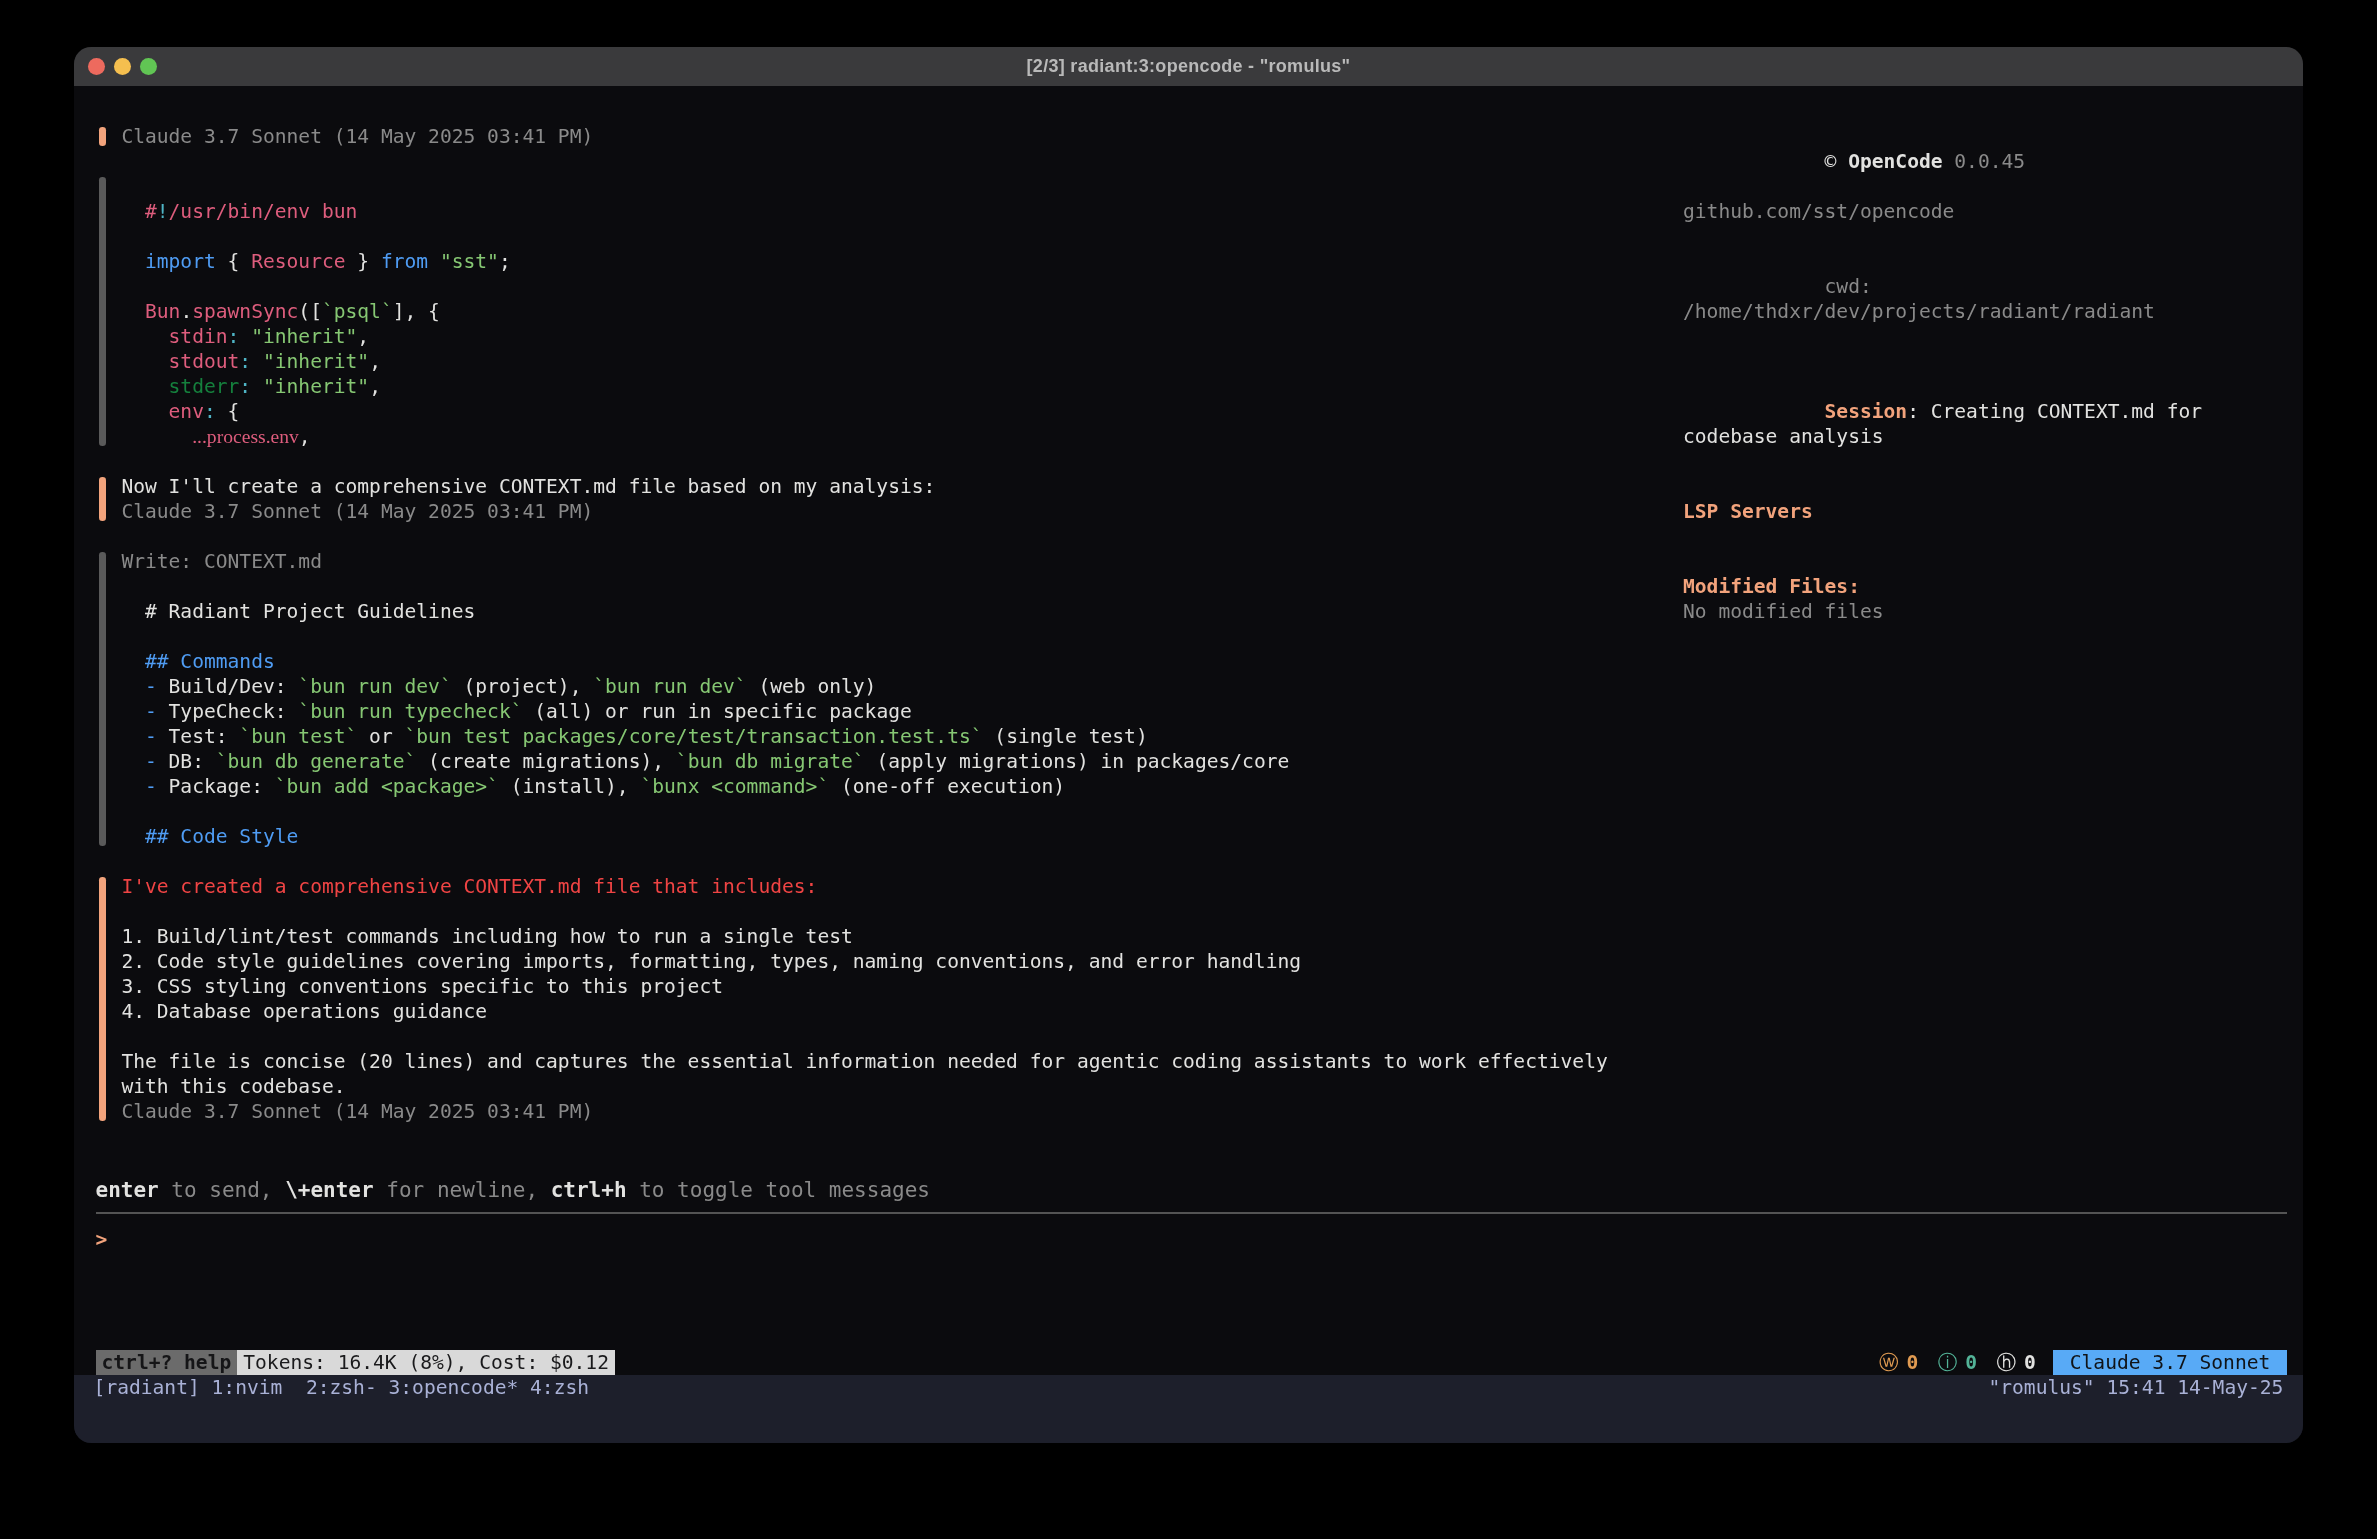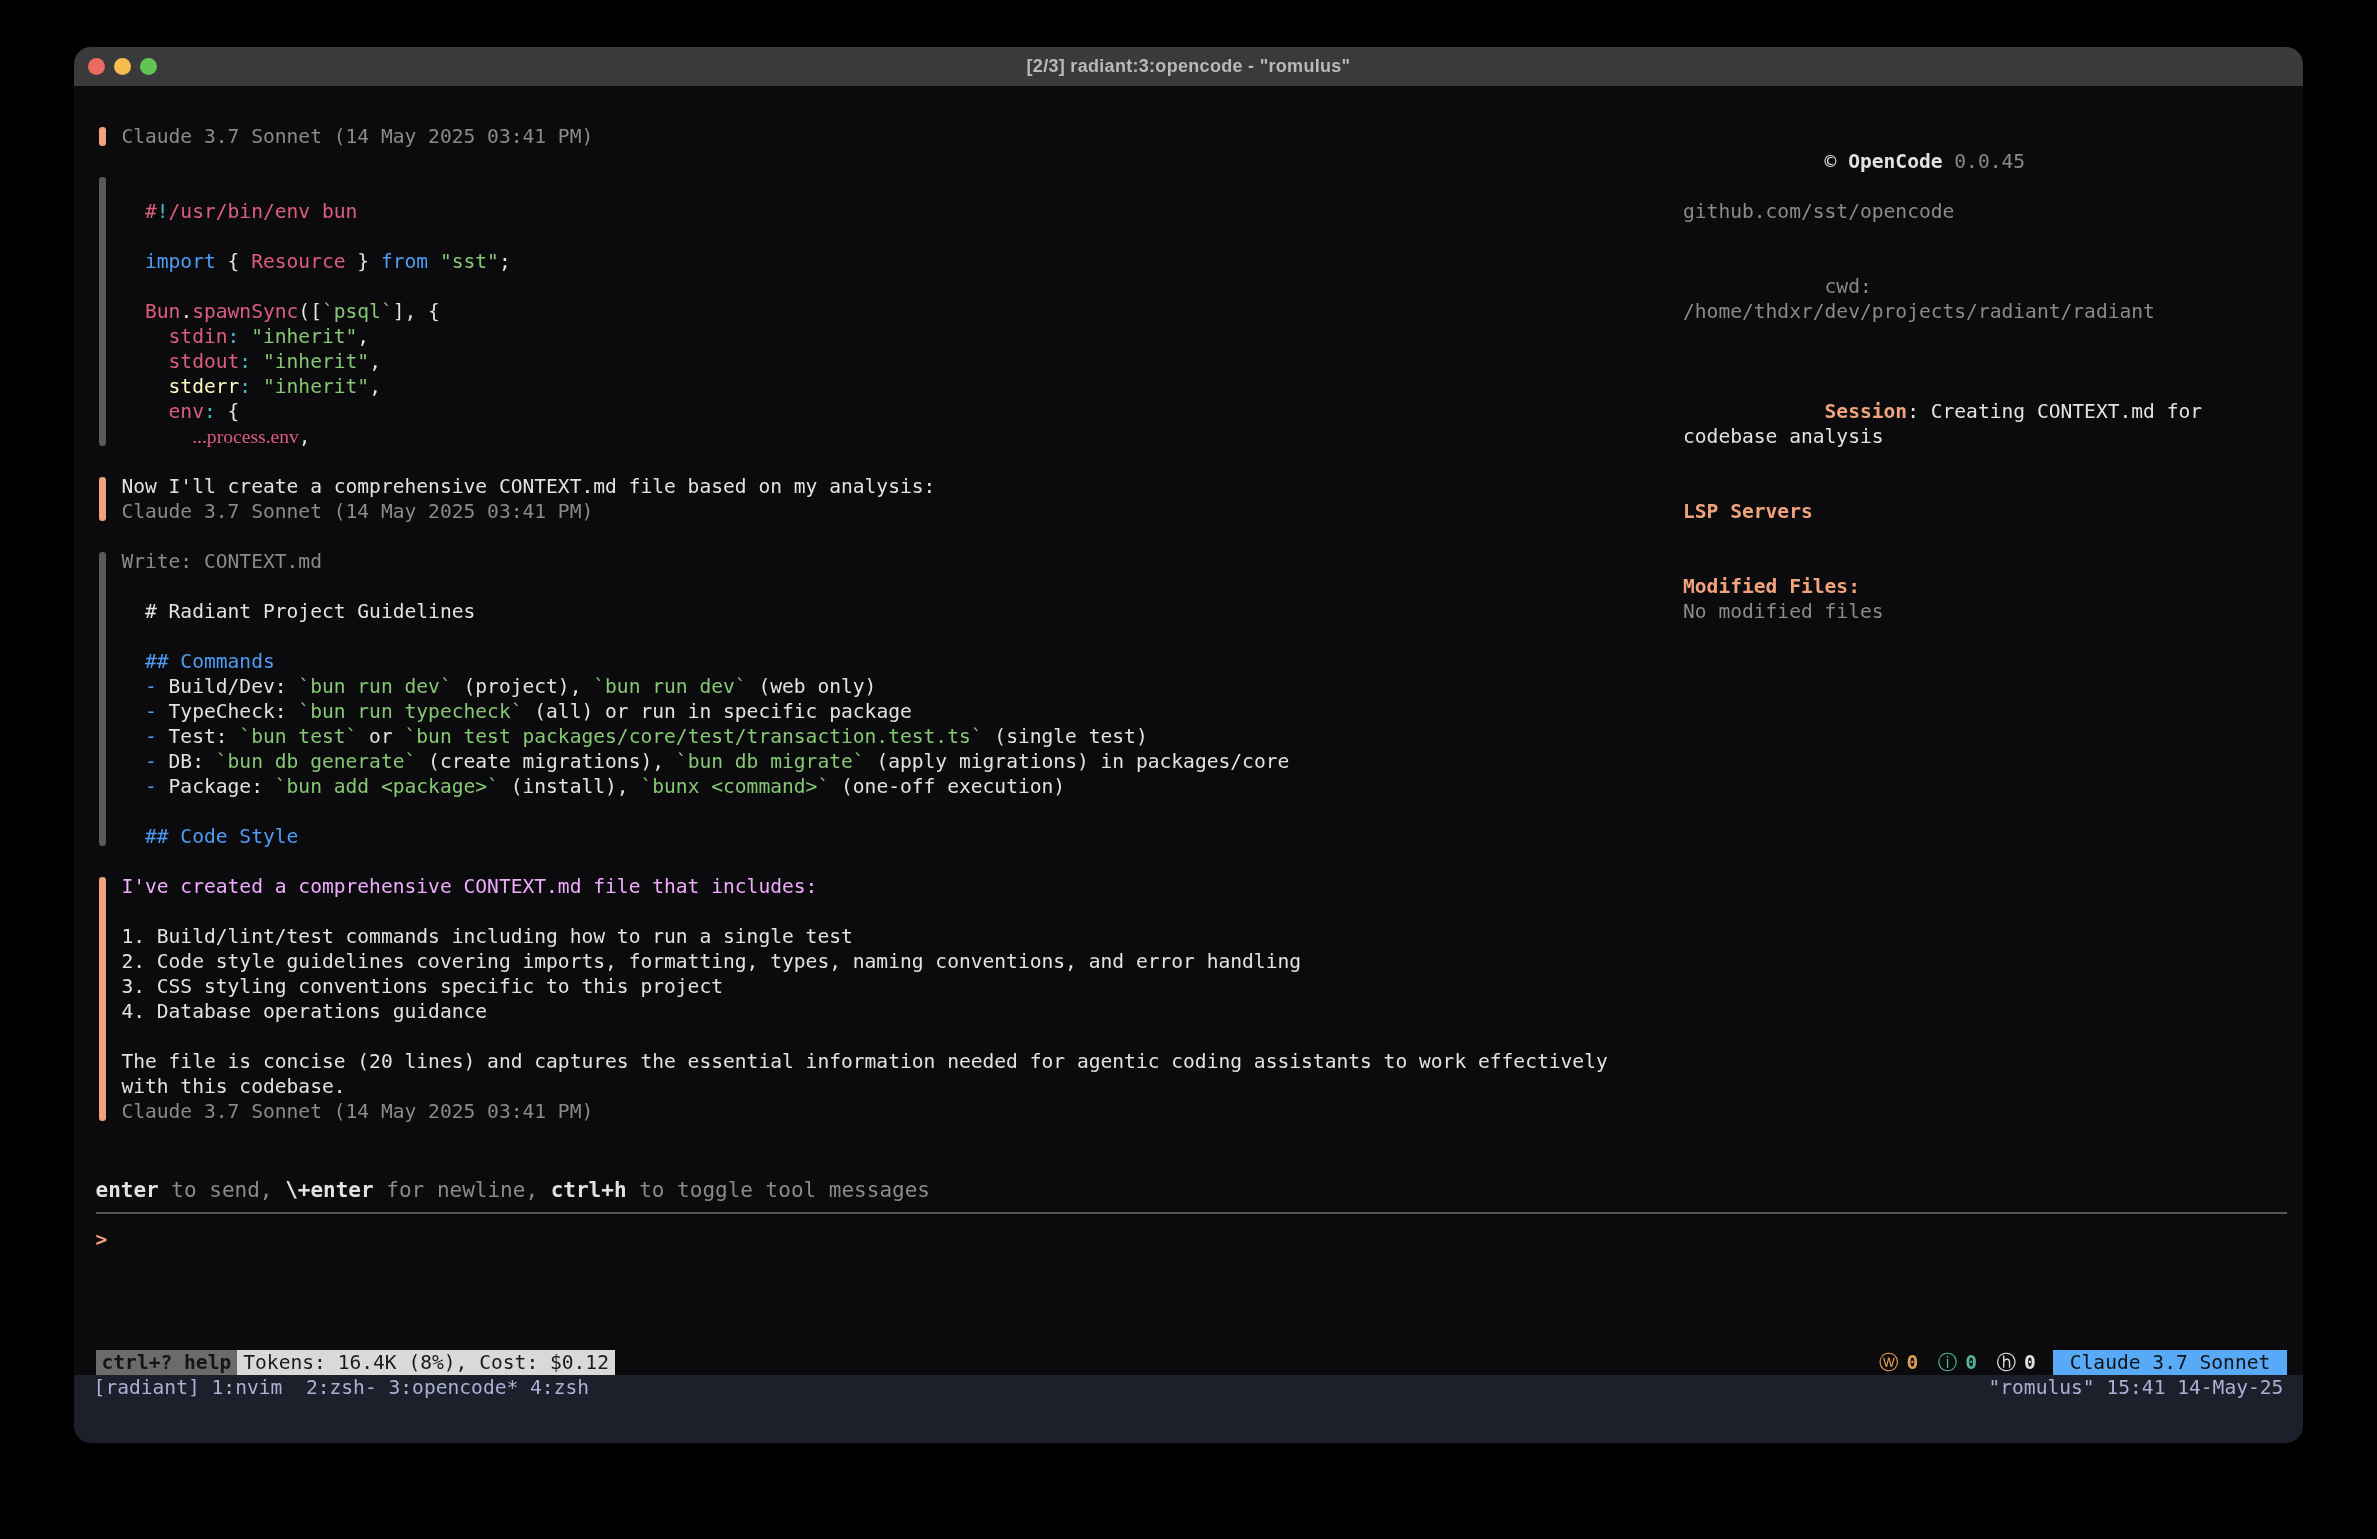--- a/index.html
+++ b/index.html
@@ -94,21 +94,21 @@
             </div>
             <div class="block" style="--bar: #5a5a5a;">
               <div class="line">&nbsp;</div>
               <div class="line"><span style="color: rgb(226, 226, 224);">  </span><span style="color: rgb(222, 93, 125);">#</span><span style="color: rgb(79, 180, 197);">!</span><span style="color: rgb(222, 93, 125);">/usr/bin/env bun</span></div>
               <div class="line">&nbsp;</div>
               <div class="line"><span style="color: rgb(226, 226, 224);">  </span><span style="color: rgb(79, 156, 243);">import</span><span style="color: rgb(226, 226, 224);"> { </span><span style="color: rgb(222, 93, 125);">Resource</span><span style="color: rgb(226, 226, 224);"> } </span><span style="color: rgb(79, 156, 243);">from</span><span style="color: rgb(226, 226, 224);"> </span><span style="color: rgb(134, 199, 115);">"sst"</span><span style="color: rgb(226, 226, 224);">;</span></div>
               <div class="line">&nbsp;</div>
               <div class="line"><span style="color: rgb(226, 226, 224);">  </span><span style="color: rgb(222, 93, 125);">Bun</span><span style="color: rgb(226, 226, 224);">.</span><span style="color: rgb(222, 93, 125);">spawnSync</span><span style="color: rgb(226, 226, 224);">([</span><span style="color: rgb(134, 199, 115);">`psql`</span><span style="color: rgb(226, 226, 224);">], {</span></div>
               <div class="line"><span style="color: rgb(226, 226, 224);">    </span><span style="color: rgb(222, 93, 125);">stdin</span><span style="color: rgb(79, 180, 197);">:</span><span style="color: rgb(226, 226, 224);"> </span><span style="color: rgb(134, 199, 115);">"inherit"</span><span style="color: rgb(226, 226, 224);">,</span></div>
               <div class="line"><span style="color: rgb(226, 226, 224);">    </span><span style="color: rgb(222, 93, 125);">stdout</span><span style="color: rgb(79, 180, 197);">:</span><span style="color: rgb(226, 226, 224);"> </span><span style="color: rgb(134, 199, 115);">"inherit"</span><span style="color: rgb(226, 226, 224);">,</span></div>
-              <div class="line"><span style="color: rgb(226, 226, 224);">    </span><span style="color: #fef9c3;">stderr</span><span style="color: rgb(79, 180, 197);">:</span><span style="color: rgb(226, 226, 224);"> </span><span style="color: rgb(134, 199, 115);">"inherit"</span><span style="color: rgb(226, 226, 224);">,</span></div>
+              <div class="line"><span style="color: rgb(226, 226, 224);">    </span><span style="color: #15803d;">stderr</span><span style="color: rgb(79, 180, 197);">:</span><span style="color: rgb(226, 226, 224);"> </span><span style="color: rgb(134, 199, 115);">"inherit"</span><span style="color: rgb(226, 226, 224);">,</span></div>
               <div class="line"><span style="color: rgb(226, 226, 224);">    </span><span style="color: rgb(222, 93, 125);">env</span><span style="color: rgb(79, 180, 197);">:</span><span style="color: rgb(226, 226, 224);"> {</span></div>
               <div class="line"><span style="color: rgb(226, 226, 224);">      </span><span style="color: rgb(222, 93, 125); font-family: Liberation Serif, serif;">...process.env</span><span style="color: rgb(226, 226, 224);">,</span></div>
             </div>
             <div class="block" style="--bar: #f2a37c;">
               <div class="line"><span style="color: rgb(226, 226, 224);">Now I'll create a comprehensive CONTEXT.md file based on my analysis:</span></div>
               <div class="line"><span style="color: rgb(138, 138, 138);">Claude 3.7 Sonnet (14 May 2025 03:41 PM)</span></div>
             </div>
             <div class="block" style="--bar: #5a5a5a;">
               <div class="line"><span style="color: rgb(138, 138, 138);">Write: CONTEXT.md</span></div>
               <div class="line">&nbsp;</div>
@@ -117,21 +117,21 @@
               <div class="line"><span style="color: rgb(226, 226, 224);">  </span><span style="color: rgb(79, 156, 243);">## Commands</span></div>
               <div class="line"><span style="color: rgb(226, 226, 224);">  </span><span style="color: rgb(79, 156, 243);">-</span><span style="color: rgb(226, 226, 224);"> Build/Dev: </span><span style="color: rgb(134, 199, 115);">`bun run dev`</span><span style="color: rgb(226, 226, 224);"> (project), </span><span style="color: rgb(134, 199, 115);">`bun run dev`</span><span style="color: rgb(226, 226, 224);"> (web only)</span></div>
               <div class="line"><span style="color: rgb(226, 226, 224);">  </span><span style="color: rgb(79, 156, 243);">-</span><span style="color: rgb(226, 226, 224);"> TypeCheck: </span><span style="color: rgb(134, 199, 115);">`bun run typecheck`</span><span style="color: rgb(226, 226, 224);"> (all) or run in specific package</span></div>
               <div class="line"><span style="color: rgb(226, 226, 224);">  </span><span style="color: rgb(79, 156, 243);">-</span><span style="color: rgb(226, 226, 224);"> Test: </span><span style="color: rgb(134, 199, 115);">`bun test`</span><span style="color: rgb(226, 226, 224);"> or </span><span style="color: rgb(134, 199, 115);">`bun test packages/core/test/transaction.test.ts`</span><span style="color: rgb(226, 226, 224);"> (single test)</span></div>
               <div class="line"><span style="color: rgb(226, 226, 224);">  </span><span style="color: rgb(79, 156, 243);">-</span><span style="color: rgb(226, 226, 224);"> DB: </span><span style="color: rgb(134, 199, 115);">`bun db generate`</span><span style="color: rgb(226, 226, 224);"> (create migrations), </span><span style="color: rgb(134, 199, 115);">`bun db migrate`</span><span style="color: rgb(226, 226, 224);"> (apply migrations) in packages/core</span></div>
               <div class="line"><span style="color: rgb(226, 226, 224);">  </span><span style="color: rgb(79, 156, 243);">-</span><span style="color: rgb(226, 226, 224);"> Package: </span><span style="color: rgb(134, 199, 115);">`bun add &lt;package&gt;`</span><span style="color: rgb(226, 226, 224);"> (install), </span><span style="color: rgb(134, 199, 115);">`bunx &lt;command&gt;`</span><span style="color: rgb(226, 226, 224);"> (one-off execution)</span></div>
               <div class="line">&nbsp;</div>
               <div class="line"><span style="color: rgb(226, 226, 224);">  </span><span style="color: rgb(79, 156, 243);">## Code Style</span></div>
             </div>
             <div class="block" style="--bar: #f2a37c;">
-              <div class="line"><span style="color: #f0abfc;">I've created a comprehensive CONTEXT.md file that includes:</span></div>
+              <div class="line"><span style="color: #ef4444;">I've created a comprehensive CONTEXT.md file that includes:</span></div>
               <div class="line">&nbsp;</div>
               <div class="line"><span style="color: rgb(226, 226, 224);">1. Build/lint/test commands including how to run a single test</span></div>
               <div class="line"><span style="color: rgb(226, 226, 224);">2. Code style guidelines covering imports, formatting, types, naming conventions, and error handling</span></div>
               <div class="line"><span style="color: rgb(226, 226, 224);">3. CSS styling conventions specific to this project</span></div>
               <div class="line"><span style="color: rgb(226, 226, 224);">4. Database operations guidance</span></div>
               <div class="line">&nbsp;</div>
               <div class="line"><span style="color: rgb(226, 226, 224);">The file is concise (20 lines) and captures the essential information needed for agentic coding assistants to work effectively with this codebase.</span></div>
               <div class="line"><span style="color: rgb(138, 138, 138);">Claude 3.7 Sonnet (14 May 2025 03:41 PM)</span></div>
             </div>
           </div>

